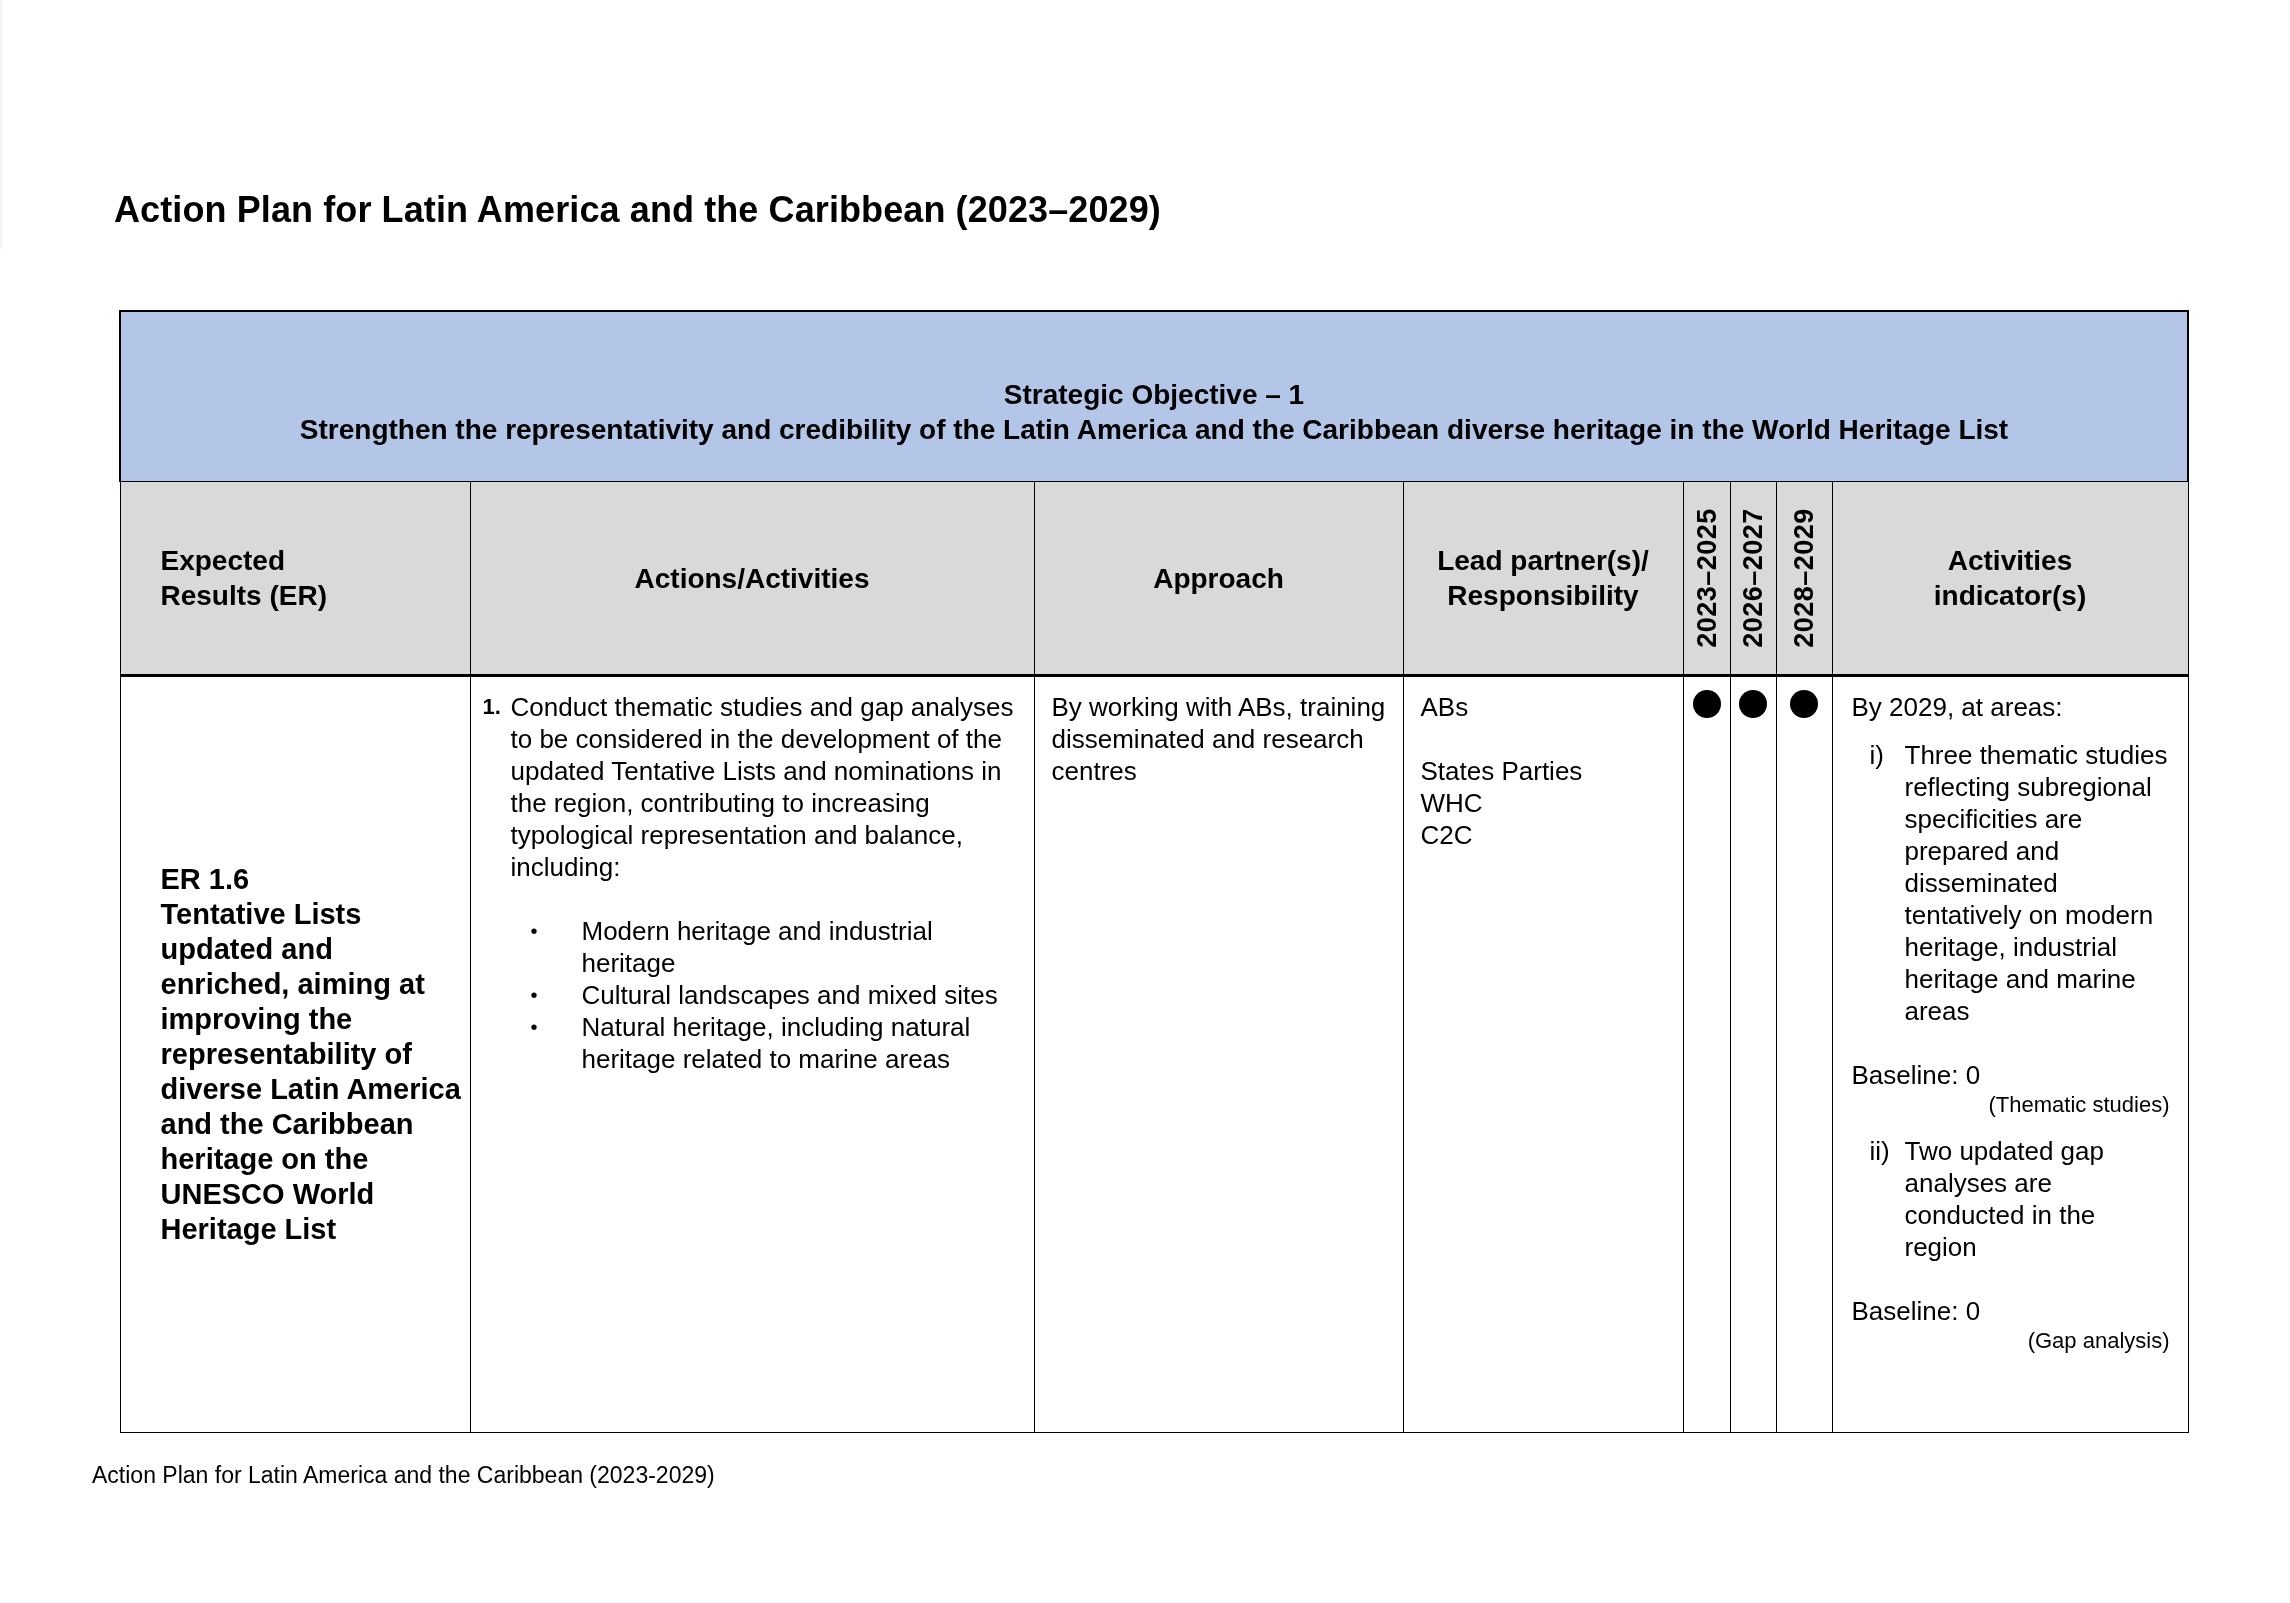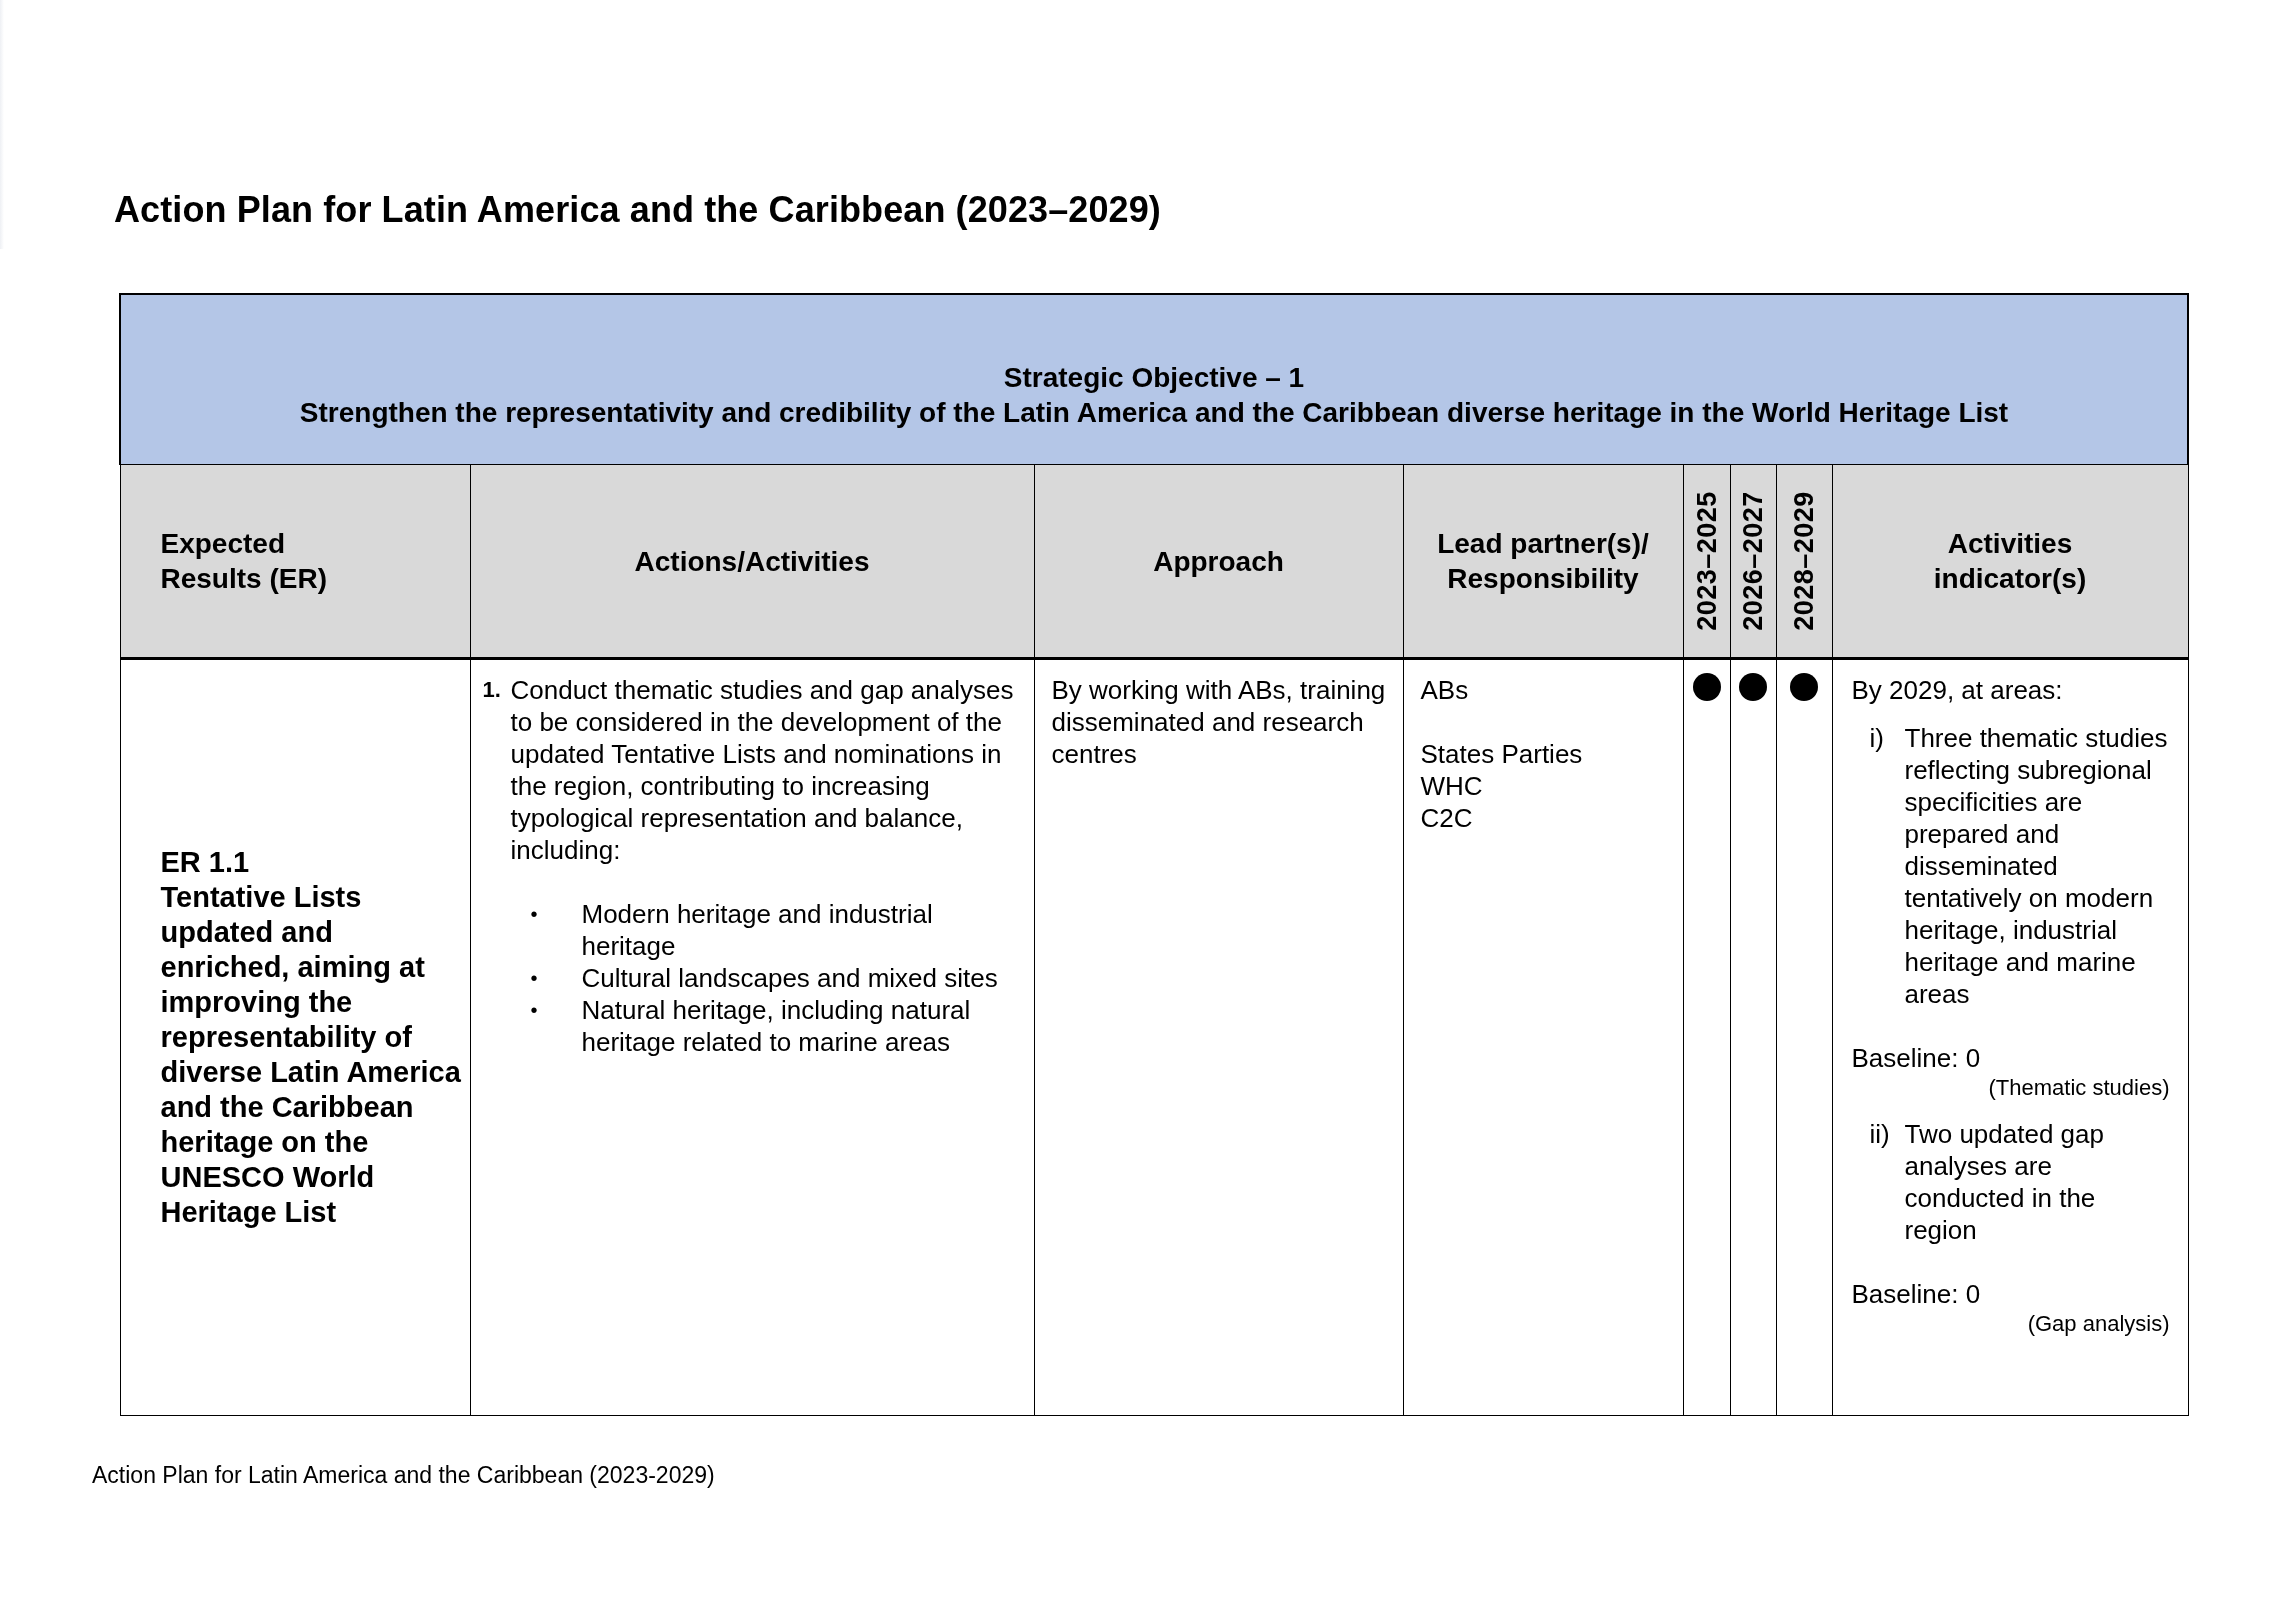--- a/index.html
+++ b/index.html
@@ -14,21 +14,21 @@
   .doc-title {
     position: absolute; left: 114px; top: 189px;
     font-size: 36px; font-weight: bold; letter-spacing: 0.1px;
   }
   .footer-text {
     position: absolute; left: 92px; top: 1450px;
     font-size: 23px;
     margin-top: 12px;
   }
   .plan-table {
-    position: absolute; left: 119px; top: 293px;
+    position: absolute; left: 119px; top: 310px;
     width: 2068px;
     border-collapse: collapse;
     table-layout: fixed;
   }
   .plan-table td, .plan-table th {
     border: 1.5px solid #000;
     vertical-align: top;
     padding: 0;
   }
   .objective-cell {
@@ -137,21 +137,21 @@
     <th class="year-head">
       <span class="year-label">2028–2029</span>
     </th>
     <th>
       <div>Activities</div>
       <div>indicator(s)</div>
     </th>
   </tr>
   <tr class="body-row">
     <td class="er-cell">
-      <div>ER 1.1</div>
+      <div>ER 1.6</div>
       <div>Tentative Lists updated and enriched, aiming at improving the representability of diverse Latin America and the Caribbean heritage on the UNESCO World Heritage List</div>
     </td>
     <td class="actions-cell">
       <div class="action-item">
         <span class="action-num">1.</span>
         <div style="flex:1">
           <div>Conduct thematic studies and gap analyses to be considered in the development of the updated Tentative Lists and nominations in the region, contributing to increasing typological representation and balance, including:</div>
         </div>
       </div>
       <ul class="bullets">

